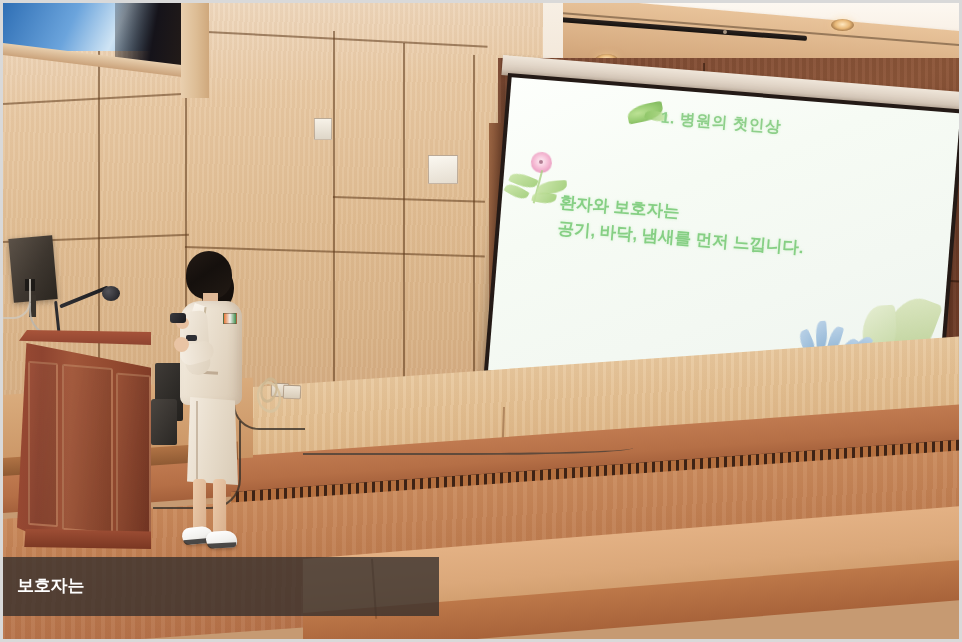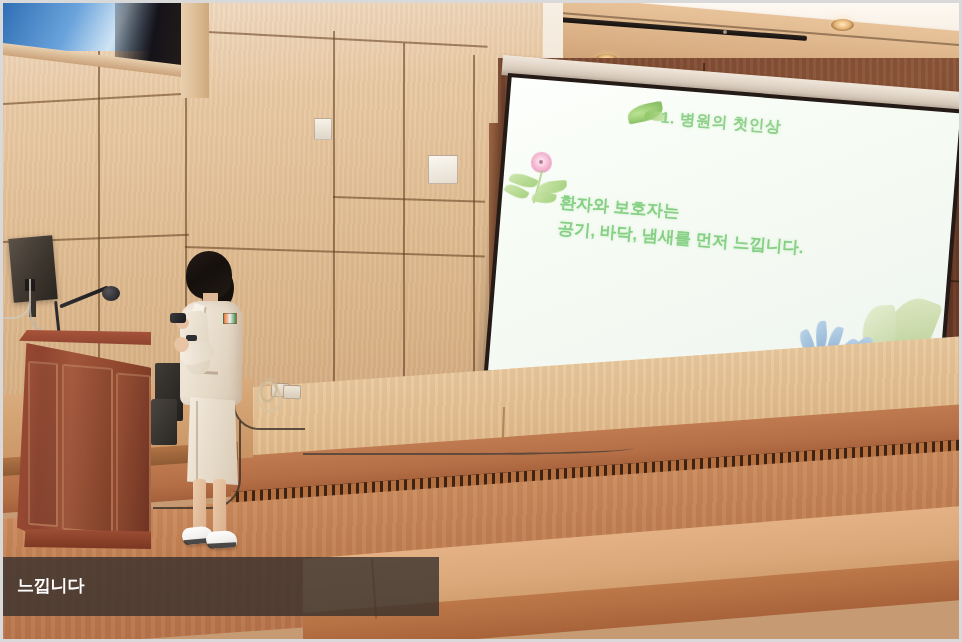--- a/index.html
+++ b/index.html
@@ -689,17 +689,17 @@
       <div class="clicker"></div>
       <div class="skirt"></div>
       <div class="skirt-pleat"></div>
       <div class="leg leg-l"></div>
       <div class="leg leg-r"></div>
       <div class="shoe shoe-l"></div>
       <div class="shoe shoe-r"></div>
     </div>
 
     <div class="caption">
-      <div class="cap-line1">느낍니다</div>
+      <div class="cap-line1">보호자는</div>
     </div>
 
   </div>
 </div>
 
 </body></html>

